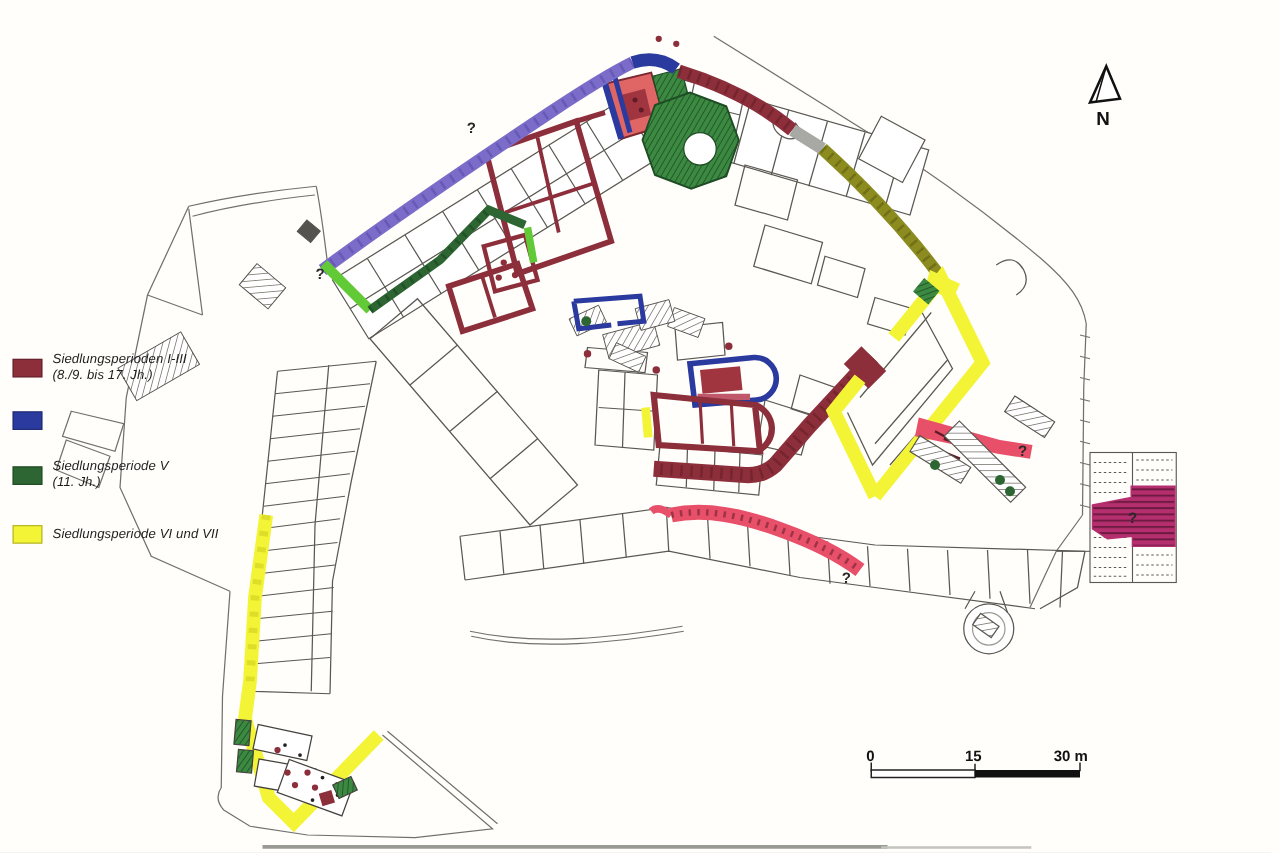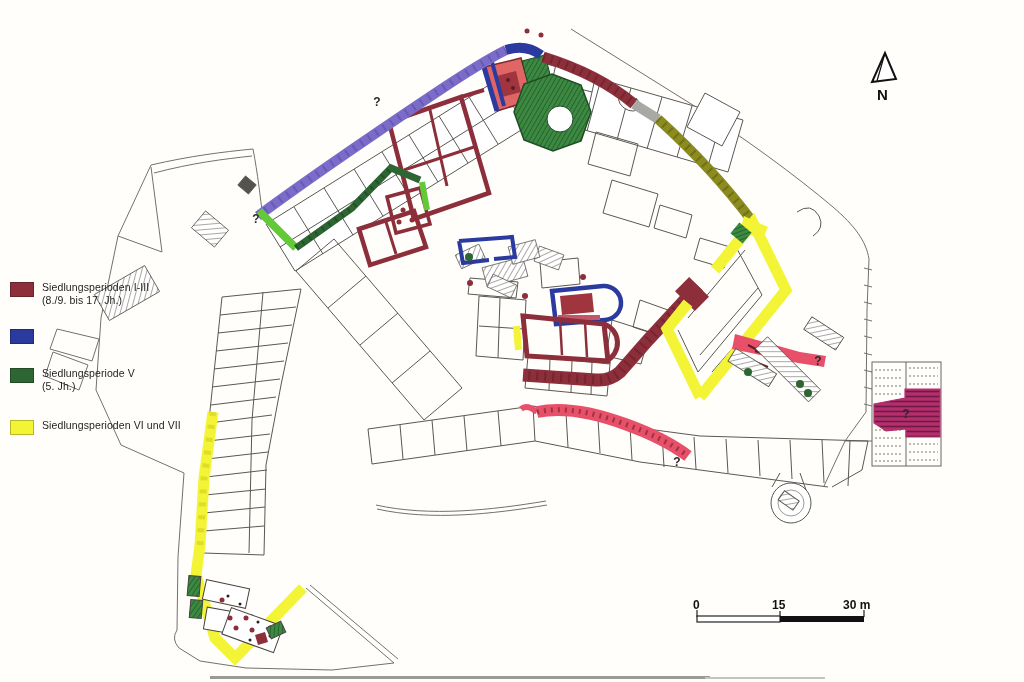--- a/index.html
+++ b/index.html
@@ -1,20 +1,20 @@
 <!DOCTYPE html>
 <html><head>
 <meta charset="utf-8">
 <style>
   html,body{margin:0;padding:0;background:#e9e9e9;}
   .stage{position:relative;width:1024px;height:682px;background:#fffefb;overflow:hidden;
          font-family:"Liberation Sans", sans-serif;}
   .stage svg{position:absolute;left:0;top:0;}
   .legend{position:absolute;left:8px;top:278px;width:180px;}
-  .legend-item{position:absolute;left:0;display:flex;align-items:flex-start;}
+  .legend-item{position:absolute;left:0;display:flex;align-items:center;font-style:italic;}
   .swatch{width:22px;height:13px;margin:1px 8px 0 2px;flex:0 0 auto;border:1px solid rgba(0,0,0,.25);}
   .legend-text{font-size:10.5px;line-height:12.5px;color:#1d1d1d;letter-spacing:.1px;}
   .qtext{font-weight:bold;fill:#2a2a2a;font-size:12px;}
   .maptext{fill:#111;}
 </style>
 </head>
 <body>
 
 <div class="stage">
 
@@ -298,24 +298,24 @@
       <div>(8./9. bis 17. Jh.)</div>
     </div>
   </div>
   <div class="legend-item" style="top:50px">
     <div class="swatch" style="background: rgb(43, 58, 158);"></div>
   </div>
   <div class="legend-item" style="top:89px">
     <div class="swatch" style="background: rgb(45, 102, 50);"></div>
     <div class="legend-text">
       <div>Siedlungsperiode V</div>
-      <div>(5. Jh.)</div>
+      <div>(11. Jh.)</div>
     </div>
   </div>
   <div class="legend-item" style="top:141px">
     <div class="swatch" style="background: rgb(244, 244, 54);"></div>
     <div class="legend-text">
-      <div>Siedlungsperioden VI und VII</div>
+      <div>Siedlungsperiode VI und VII</div>
     </div>
   </div>
 </div>
 
 </div>
 
 </body></html>

